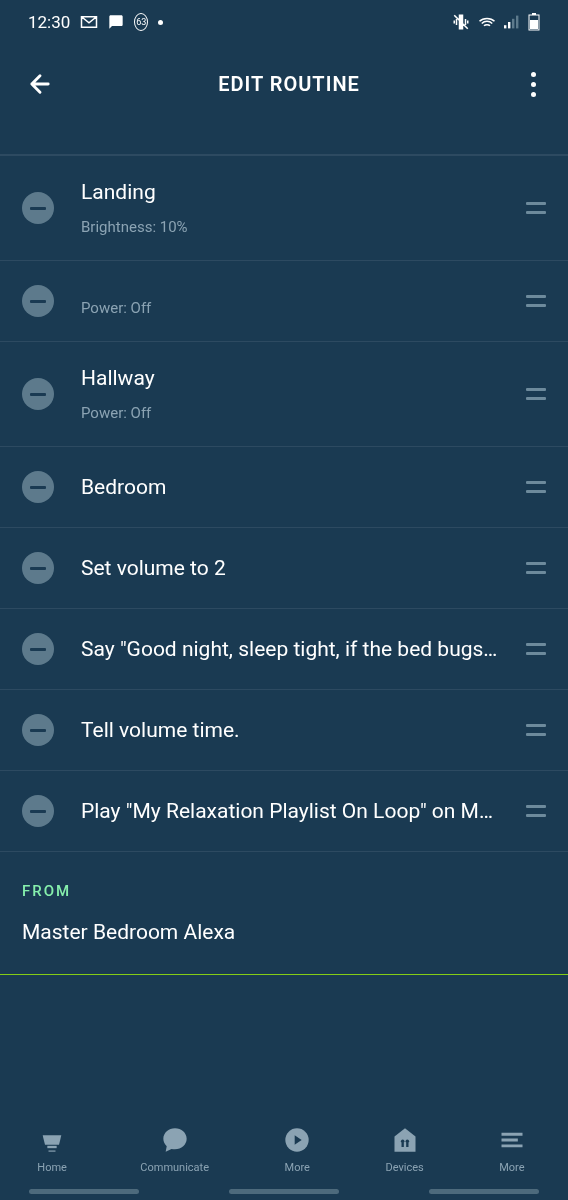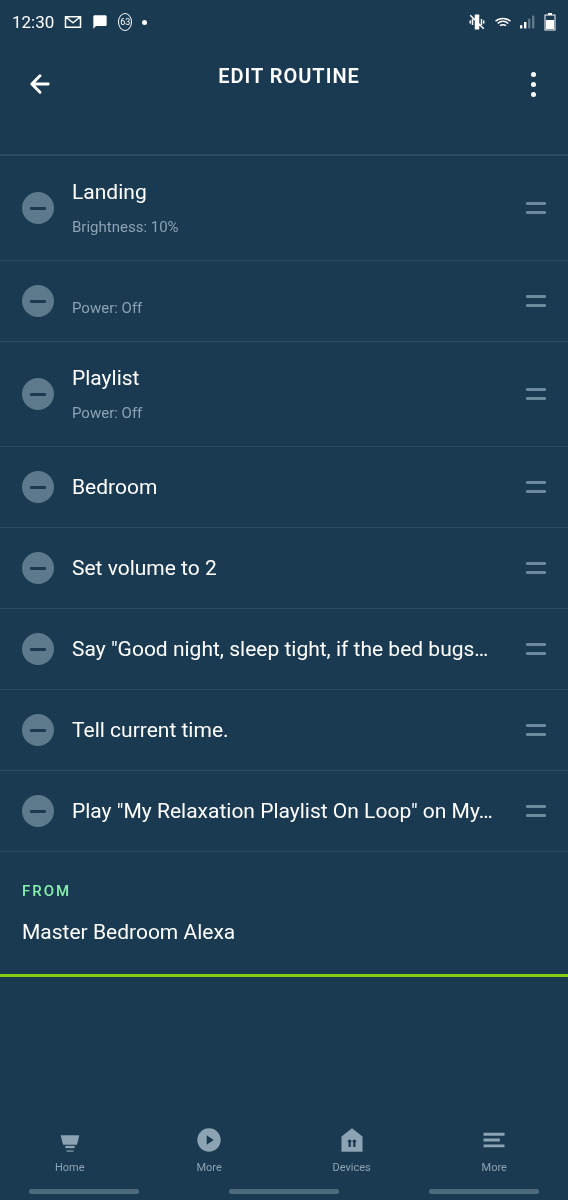--- a/index.html
+++ b/index.html
@@ -13,21 +13,21 @@
       height: 1200px;
       background: #1a3a52;
       color: #ffffff;
       overflow: hidden;
       position: relative;
     }
     .status-bar {
       display: flex;
       justify-content: space-between;
       align-items: center;
-      padding: 10px 12px;
+      padding: 10px 28px;
       height: 44px;
       font-size: 17px;
       text-align: right;
     }
     .status-left {
       display: flex;
       align-items: center;
       gap: 10px;
     }
     .status-right {
@@ -35,21 +35,21 @@
       align-items: center;
       gap: 8px;
     }
     .status-icon {
       display: inline-flex;
       align-items: center;
       justify-content: center;
     }
     .header {
       display: flex;
-      align-items: flex-start;
+      align-items: center;
       justify-content: space-between;
       padding: 20px 20px 30px 20px;
     }
     .back-btn {
       width: 40px;
       height: 40px;
       display: flex;
       align-items: center;
       justify-content: center;
     }
@@ -75,21 +75,21 @@
       background: #ffffff;
     }
     .content {
       padding: 0;
     }
     .action-item {
       display: flex;
       align-items: center;
       padding: 24px 22px;
       border-top: 1px solid #2d4a61;
-      gap: 18px;
+      gap: 27px;
     }
     .action-item:last-child {
       border-bottom: 1px solid #2d4a61;
     }
     .remove-btn {
       width: 32px;
       height: 32px;
       border-radius: 50%;
       background: #5d7a8c;
       display: flex;
@@ -139,21 +139,21 @@
       padding: 30px 22px 20px 22px;
       font-size: 15px;
       letter-spacing: 2px;
       color: #86efac;
       font-weight: 500;
     }
     .from-device {
       padding: 0 22px 30px 22px;
       font-size: 21px;
       color: #ffffff;
-      border-bottom: 3px solid #84cc16;
+      border-bottom: 1px solid #84cc16;
     }
     .bottom-nav {
       position: absolute;
       bottom: 0;
       left: 0;
       right: 4px;
       height: 90px;
       background: #1a3a52;
       display: flex;
       justify-content: space-around;
@@ -285,21 +285,21 @@
       <div class="drag-handle">
         <div class="drag-line"></div>
         <div class="drag-line"></div>
       </div>
     </div>
     <div class="action-item">
       <div class="remove-btn">
         <div class="remove-line"></div>
       </div>
       <div class="action-text">
-        <div class="action-title">Playlist</div>
+        <div class="action-title">Hallway</div>
         <div class="action-subtitle">Power: Off</div>
       </div>
       <div class="drag-handle">
         <div class="drag-line"></div>
         <div class="drag-line"></div>
       </div>
     </div>
     <div class="action-item">
       <div class="remove-btn">
         <div class="remove-line"></div>
@@ -334,21 +334,21 @@
       <div class="drag-handle">
         <div class="drag-line"></div>
         <div class="drag-line"></div>
       </div>
     </div>
     <div class="action-item">
       <div class="remove-btn">
         <div class="remove-line"></div>
       </div>
       <div class="action-text">
-        <div class="action-title">Tell current time.</div>
+        <div class="action-title">Tell volume time.</div>
       </div>
       <div class="drag-handle">
         <div class="drag-line"></div>
         <div class="drag-line"></div>
       </div>
     </div>
     <div class="action-item">
       <div class="remove-btn">
         <div class="remove-line"></div>
       </div>
@@ -368,20 +368,28 @@
 <div class="bottom-nav">
   <div class="nav-item">
     <div class="nav-icon">
       <svg width="28" height="28" viewBox="0 0 24 24" fill="#8ba3b3">
           <path d="M4 8 L20 8 L18 16 L6 16 Z"></path>
           <rect x="8" y="17" width="8" height="2"></rect>
           <rect x="9" y="21" width="6" height="1"></rect>
         </svg>
     </div>
     <div class="nav-label">Home</div>
+  </div>
+  <div class="nav-item">
+    <div class="nav-icon">
+      <svg width="28" height="28" viewBox="0 0 24 24" fill="#8ba3b3">
+          <path d="M12 2C6.5 2 2 6 2 11c0 2.5 1.1 4.7 2.9 6.3L4 22l5-2.3c1 .2 2 .3 3 .3 5.5 0 10-4 10-9S17.5 2 12 2z"></path>
+        </svg>
+    </div>
+    <div class="nav-label">Communicate</div>
   </div>
   <div class="nav-item">
     <div class="nav-icon">
       <svg width="28" height="28" viewBox="0 0 24 24" fill="#8ba3b3">
           <circle cx="12" cy="12" r="10"></circle>
           <path d="M10 8l6 4-6 4V8z" fill="#1a3a52"></path>
         </svg>
     </div>
     <div class="nav-label">More</div>
   </div>

